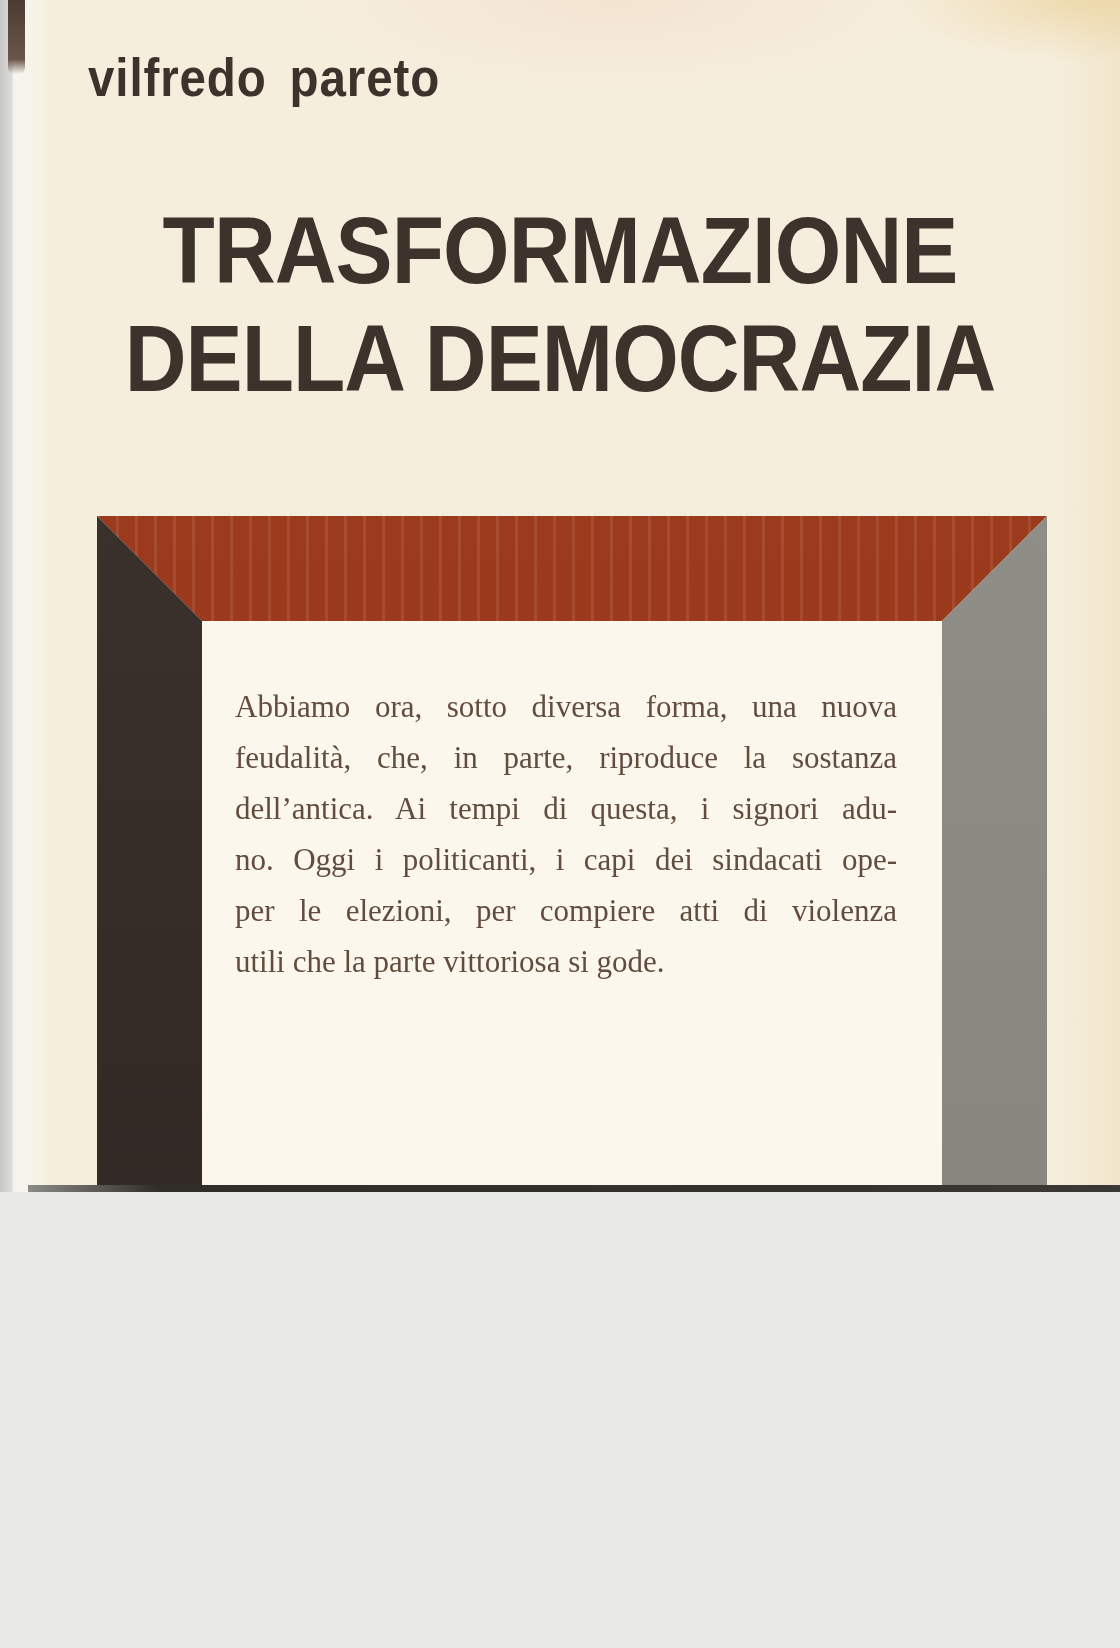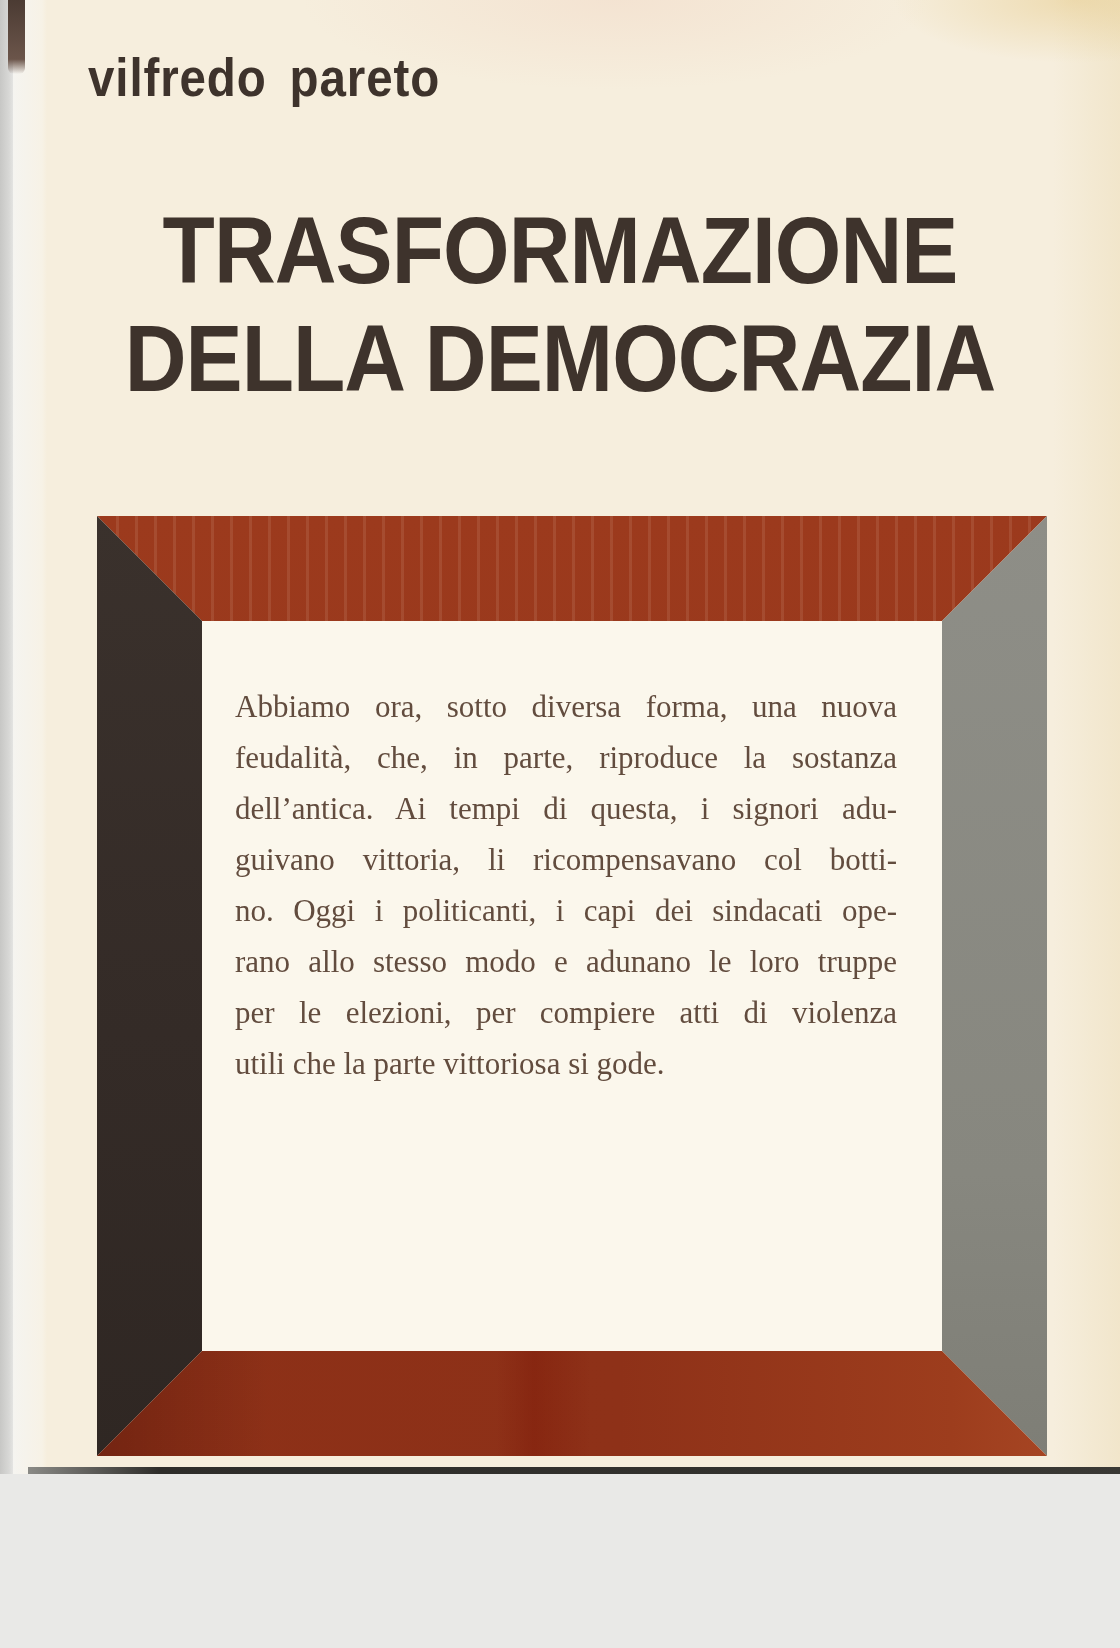--- a/index.html
+++ b/index.html
@@ -1,17 +1,17 @@
 <!DOCTYPE html>
 <html lang="it" style="--paper: #f6eedd; --panel: #fbf7ec; --ink: #3e332c; --quote-ink: #624c3e; --logo-ink: #382c24; --frame-red: #9c3a1d; --frame-red-dark: #8e3118; --frame-black: #342b27; --frame-gray: #8e8e87;"><head>
 <meta charset="utf-8">
 <style>
   html,body{margin:0;padding:0;background:#e9e9e7;}
   .page{
-    position:relative;width:1120px;height:1474px;overflow:hidden;
+    position:relative;width:1120px;height:1192px;overflow:hidden;
     background:
       radial-gradient(ellipse 260px 90px at 96% 0%, rgba(224,188,104,.38), rgba(224,188,104,0) 70%),
       radial-gradient(ellipse 420px 120px at 55% 0%, rgba(233,178,158,.18), rgba(233,178,158,0) 75%),
       linear-gradient(90deg, rgba(0,0,0,0) 94%, rgba(222,196,130,.20) 100%),
       linear-gradient(180deg, var(--paper,#f6eedd), var(--paper,#f6eedd));
     font-family:"Liberation Sans", sans-serif;
   }
   
   .scan-left{position:absolute;left:0;top:0;width:13px;height:1648px;
     background:linear-gradient(90deg,#c7c7c5,#d8d8d6 70%,#e4e4e2);}
@@ -101,23 +101,21 @@
   <div class="frame">
     <div class="bar bar-top"></div>
     <div class="bar bar-left"></div>
     <div class="bar bar-right"></div>
     <div class="bar bar-bottom"></div>
     <div class="panel">
       <div class="quote">
         <div class="qline">Abbiamo ora, sotto diversa forma, una nuova</div>
         <div class="qline">feudalità, che, in parte, riproduce la sostanza</div>
         <div class="qline">dell’antica. Ai tempi di questa, i signori adu-</div>
-        <div class="qline">guivano vittoria, li ricompensavano col botti-</div>
         <div class="qline">no. Oggi i politicanti, i capi dei sindacati ope-</div>
-        <div class="qline">rano allo stesso modo e adunano le loro truppe</div>
         <div class="qline">per le elezioni, per compiere atti di violenza</div>
         <div class="qline last">utili che la parte vittoriosa si gode.</div>
       </div>
     </div>
   </div>
 
   <div class="publisher">volpe</div>
   <div class="speck"></div>
 
   <div class="scan-bottom"></div>

